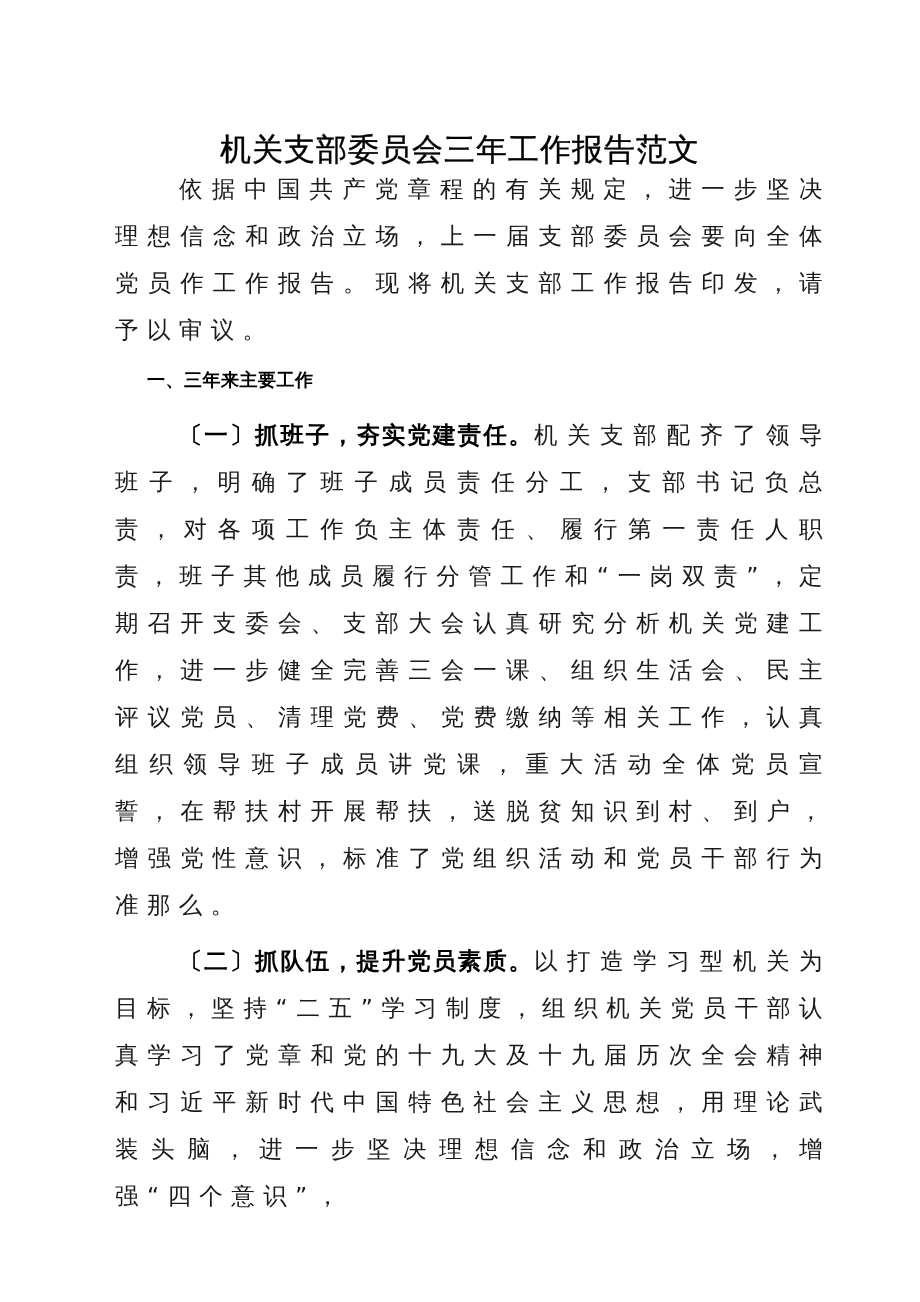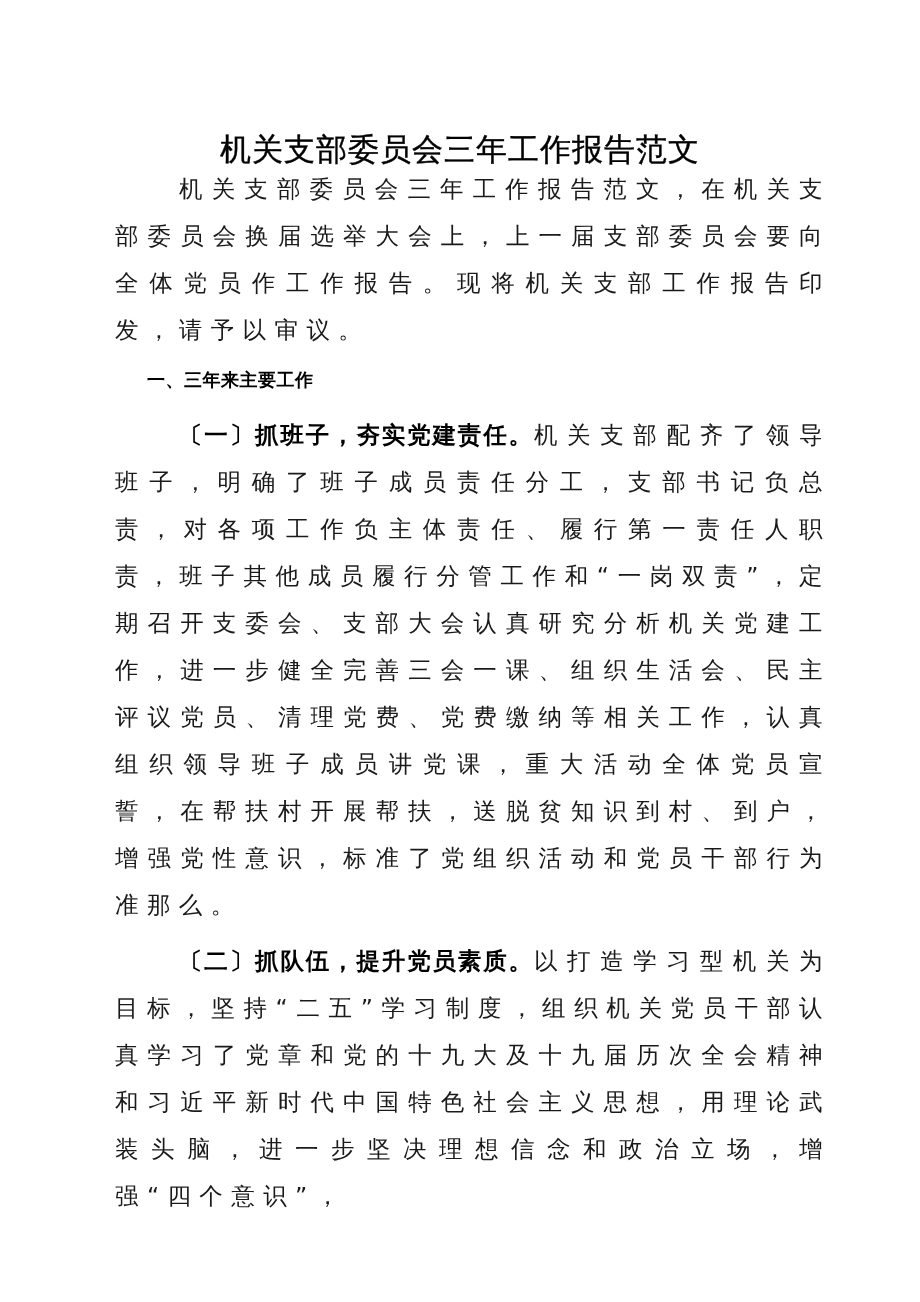--- a/index.html
+++ b/index.html
@@ -71,21 +71,21 @@
       letter-spacing: 0.6px;
     }
   </style>
 </head>
 <body>
 
 <div class="page">
   <h1 class="title">机关支部委员会三年工作报告范文</h1>
 
   <div class="body-text">
-    <p class="para">机关支部委员会三年工作报告范文，在机关支部委员会换届选举大会上，上一届支部委员会要向全体党员作工作报告。现将机关支部工作报告印发，请予以审议。</p>
+    <p class="para">依据中国共产党章程的有关规定，进一步坚决理想信念和政治立场，上一届支部委员会要向全体党员作工作报告。现将机关支部工作报告印发，请予以审议。</p>
 
     <p class="heading">一、三年来主要工作</p>
 
 
     <p class="para para-gap"><span class="lead">〔一〕抓班子，夯实党建责任。</span><span>机关支部配齐了领导班子，明确了班子成员责任分工，支部书记负总责，对各项工作负主体责任、履行第一责任人职责，班子其他成员履行分管工作和“一岗双责”，定期召开支委会、支部大会认真研究分析机关党建工作，进一步健全完善三会一课、组织生活会、民主评议党员、清理党费、党费缴纳等相关工作，认真组织领导班子成员讲党课，重大活动全体党员宣誓，在帮扶村开展帮扶，送脱贫知识到村、到户，增强党性意识，标准了党组织活动和党员干部行为准那么。</span></p>
 
     <p class="para para-gap"><span class="lead">〔二〕抓队伍，提升党员素质。</span><span>以打造学习型机关为目标，坚持“二五”学习制度，组织机关党员干部认真学习了党章和党的十九大及十九届历次全会精神和习近平新时代中国特色社会主义思想，用理论武装头脑，进一步坚决理想信念和政治立场，增强“四个意识”，</span></p>
   </div>
 </div>
 

